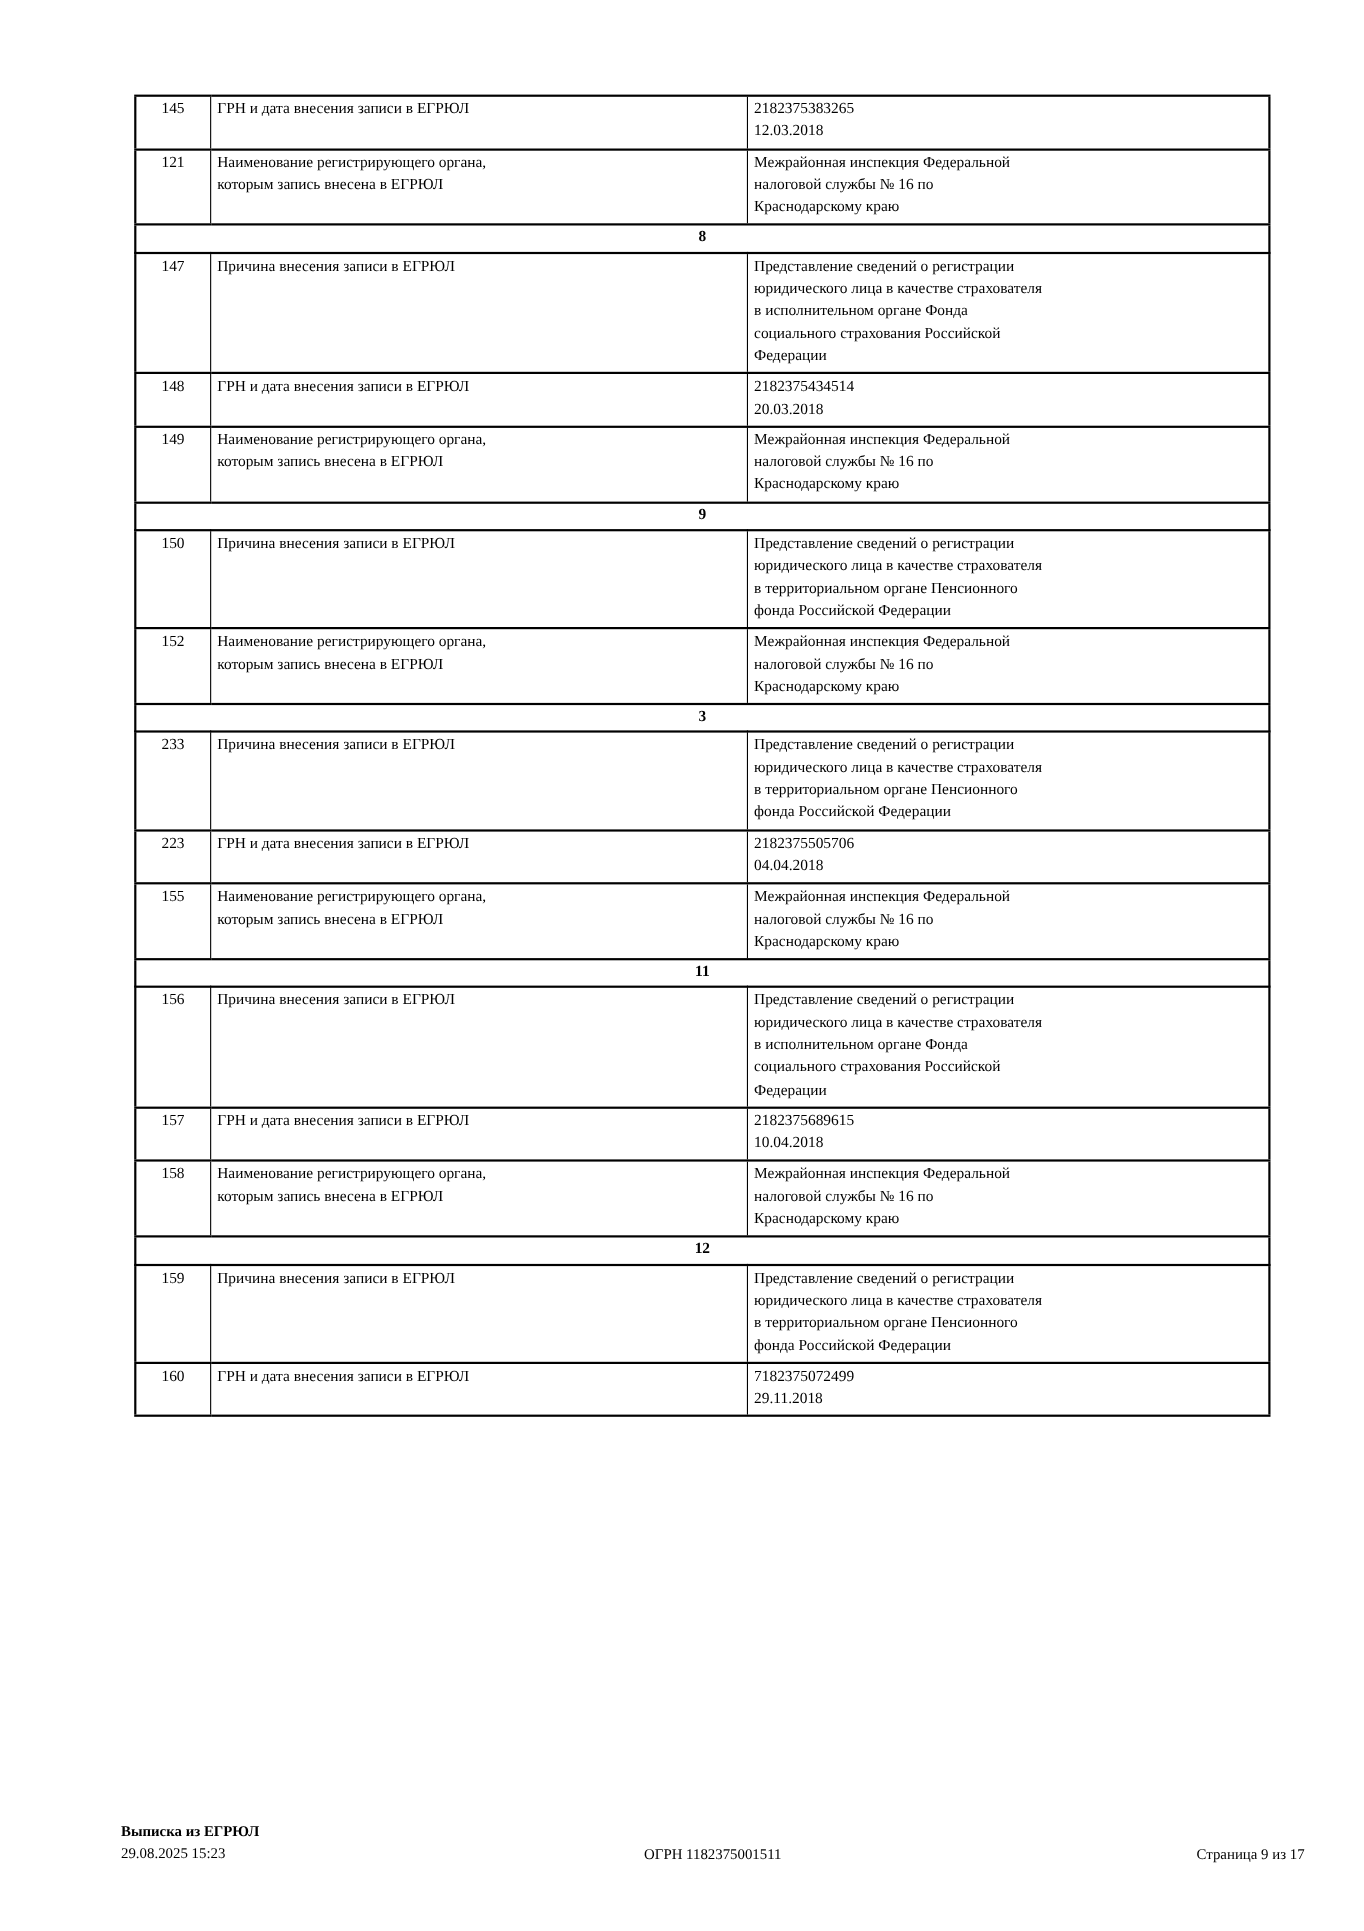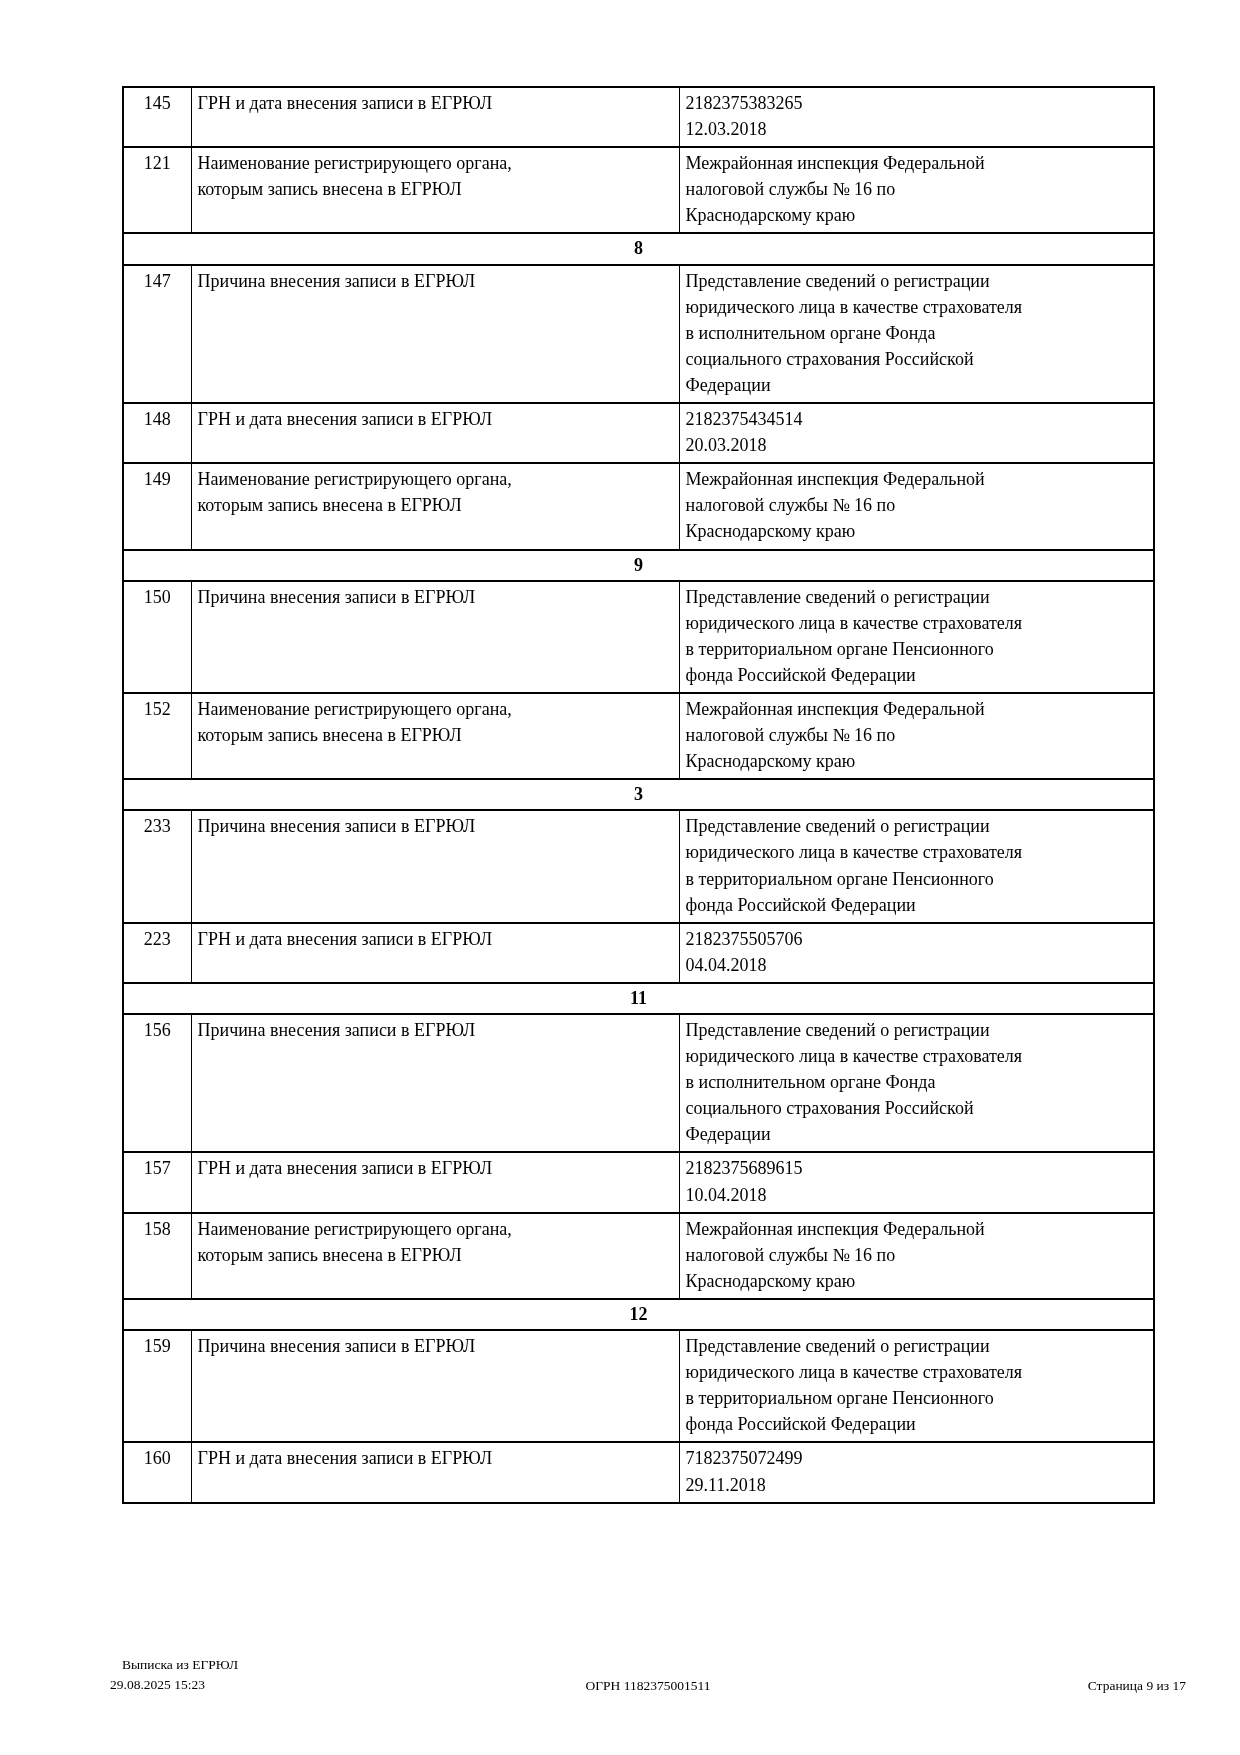--- a/index.html
+++ b/index.html
@@ -25,21 +25,21 @@
     width: 100%;
     border-collapse: collapse;
     border: 2px solid #000;
     table-layout: fixed;
   }
   table.egrul td {
     border: 2px solid #000;
     border-left-width: 1px;
     border-right-width: 1px;
     vertical-align: top;
-    font-size: 18px;
+    font-size: 14px;
     line-height: 1.45;
     padding: 2px 6px 4px 6px;
   }
   td.num-cell {
     width: 68px;
     text-align: center;
     border-left-width: 2px;
   }
   td.label-cell {
     width: 488px;
@@ -58,21 +58,21 @@
   }
   .footer {
     position: absolute;
     left: 110px;
     width: 1076px;
     top: 1655px;
     font-size: 13.5px;
     line-height: 1.5;
   }
   .footer-left { position: absolute; left: 0; top: 0; }
-  .footer-doc-title { font-weight: normal; margin-left: 12px; }
+  .footer-doc-title { font-weight: bold; }
   .footer-center {
     position: absolute;
     left: 0; right: 0;
     top: 21px;
     text-align: center;
   }
   .footer-right {
     position: absolute;
     right: 0;
     top: 21px;
@@ -155,20 +155,28 @@
             <td class="value-cell">Представление сведений о регистрации
 юридического лица в качестве страхователя
 в территориальном органе Пенсионного
 фонда Российской Федерации</td>
           </tr>
           <tr class="data-row">
             <td class="num-cell">223</td>
             <td class="label-cell">ГРН и дата внесения записи в ЕГРЮЛ</td>
             <td class="value-cell">2182375505706
 04.04.2018</td>
+          </tr>
+          <tr class="data-row">
+            <td class="num-cell">155</td>
+            <td class="label-cell">Наименование регистрирующего органа,
+которым запись внесена в ЕГРЮЛ</td>
+            <td class="value-cell">Межрайонная инспекция Федеральной
+налоговой службы № 16 по
+Краснодарскому краю</td>
           </tr>
           <tr class="section-row">
             <td colspan="3">11</td>
           </tr>
           <tr class="data-row">
             <td class="num-cell">156</td>
             <td class="label-cell">Причина внесения записи в ЕГРЮЛ</td>
             <td class="value-cell">Представление сведений о регистрации
 юридического лица в качестве страхователя
 в исполнительном органе Фонда

